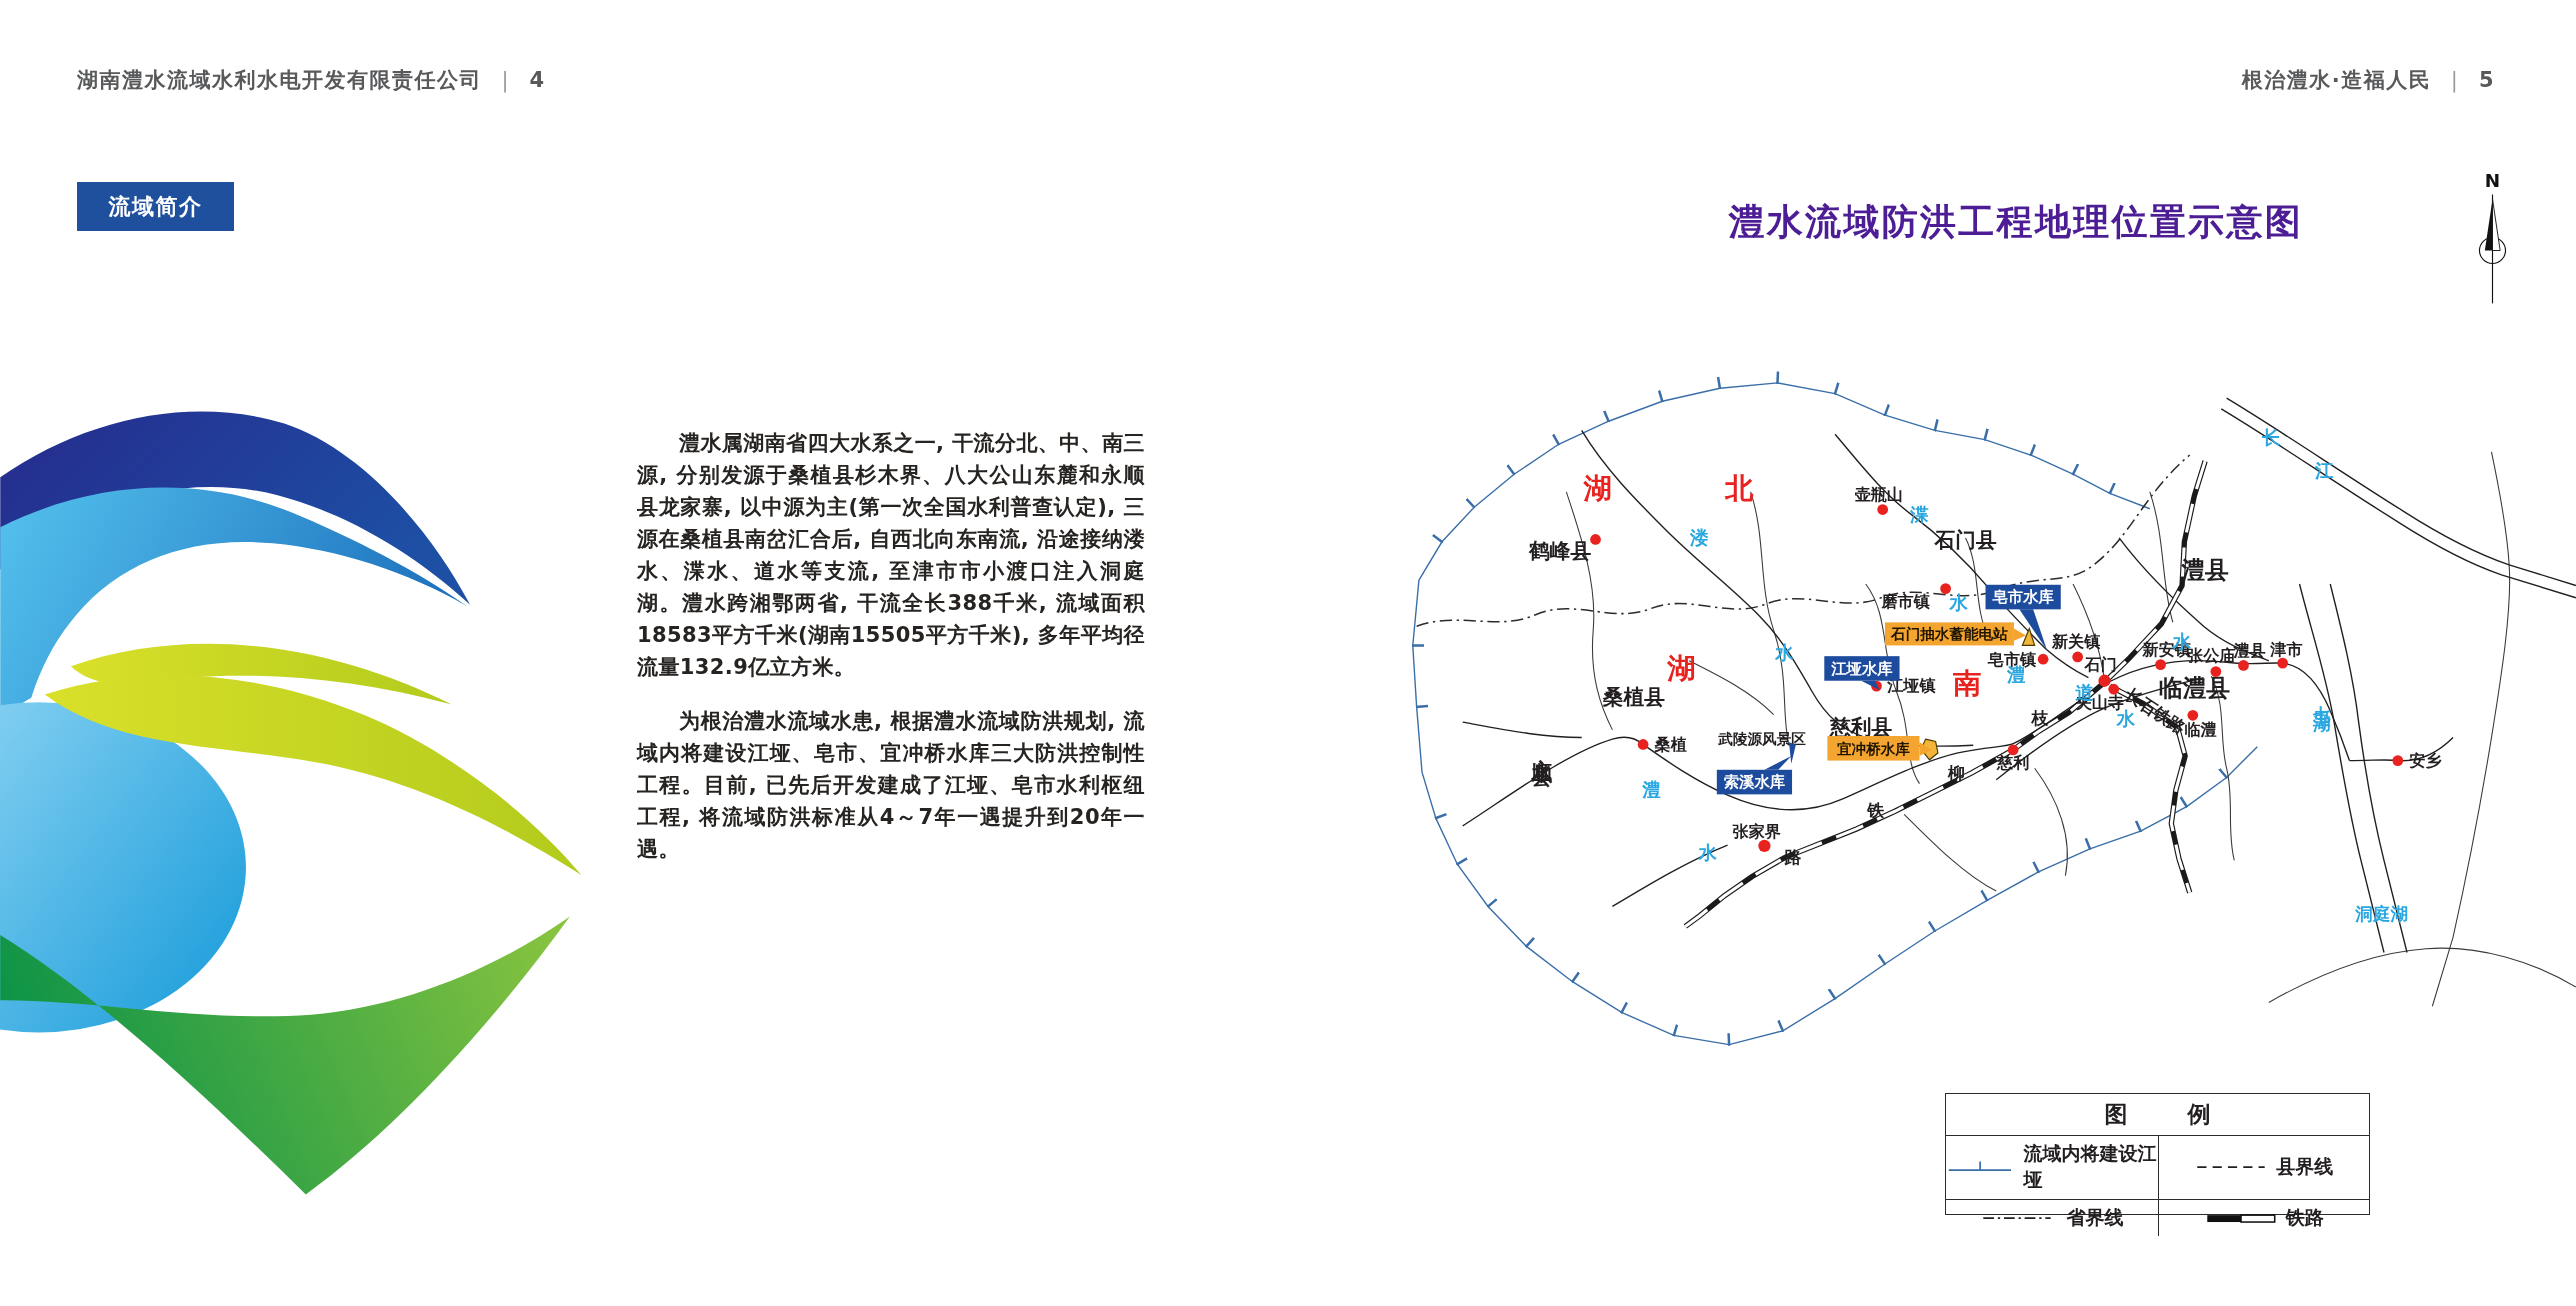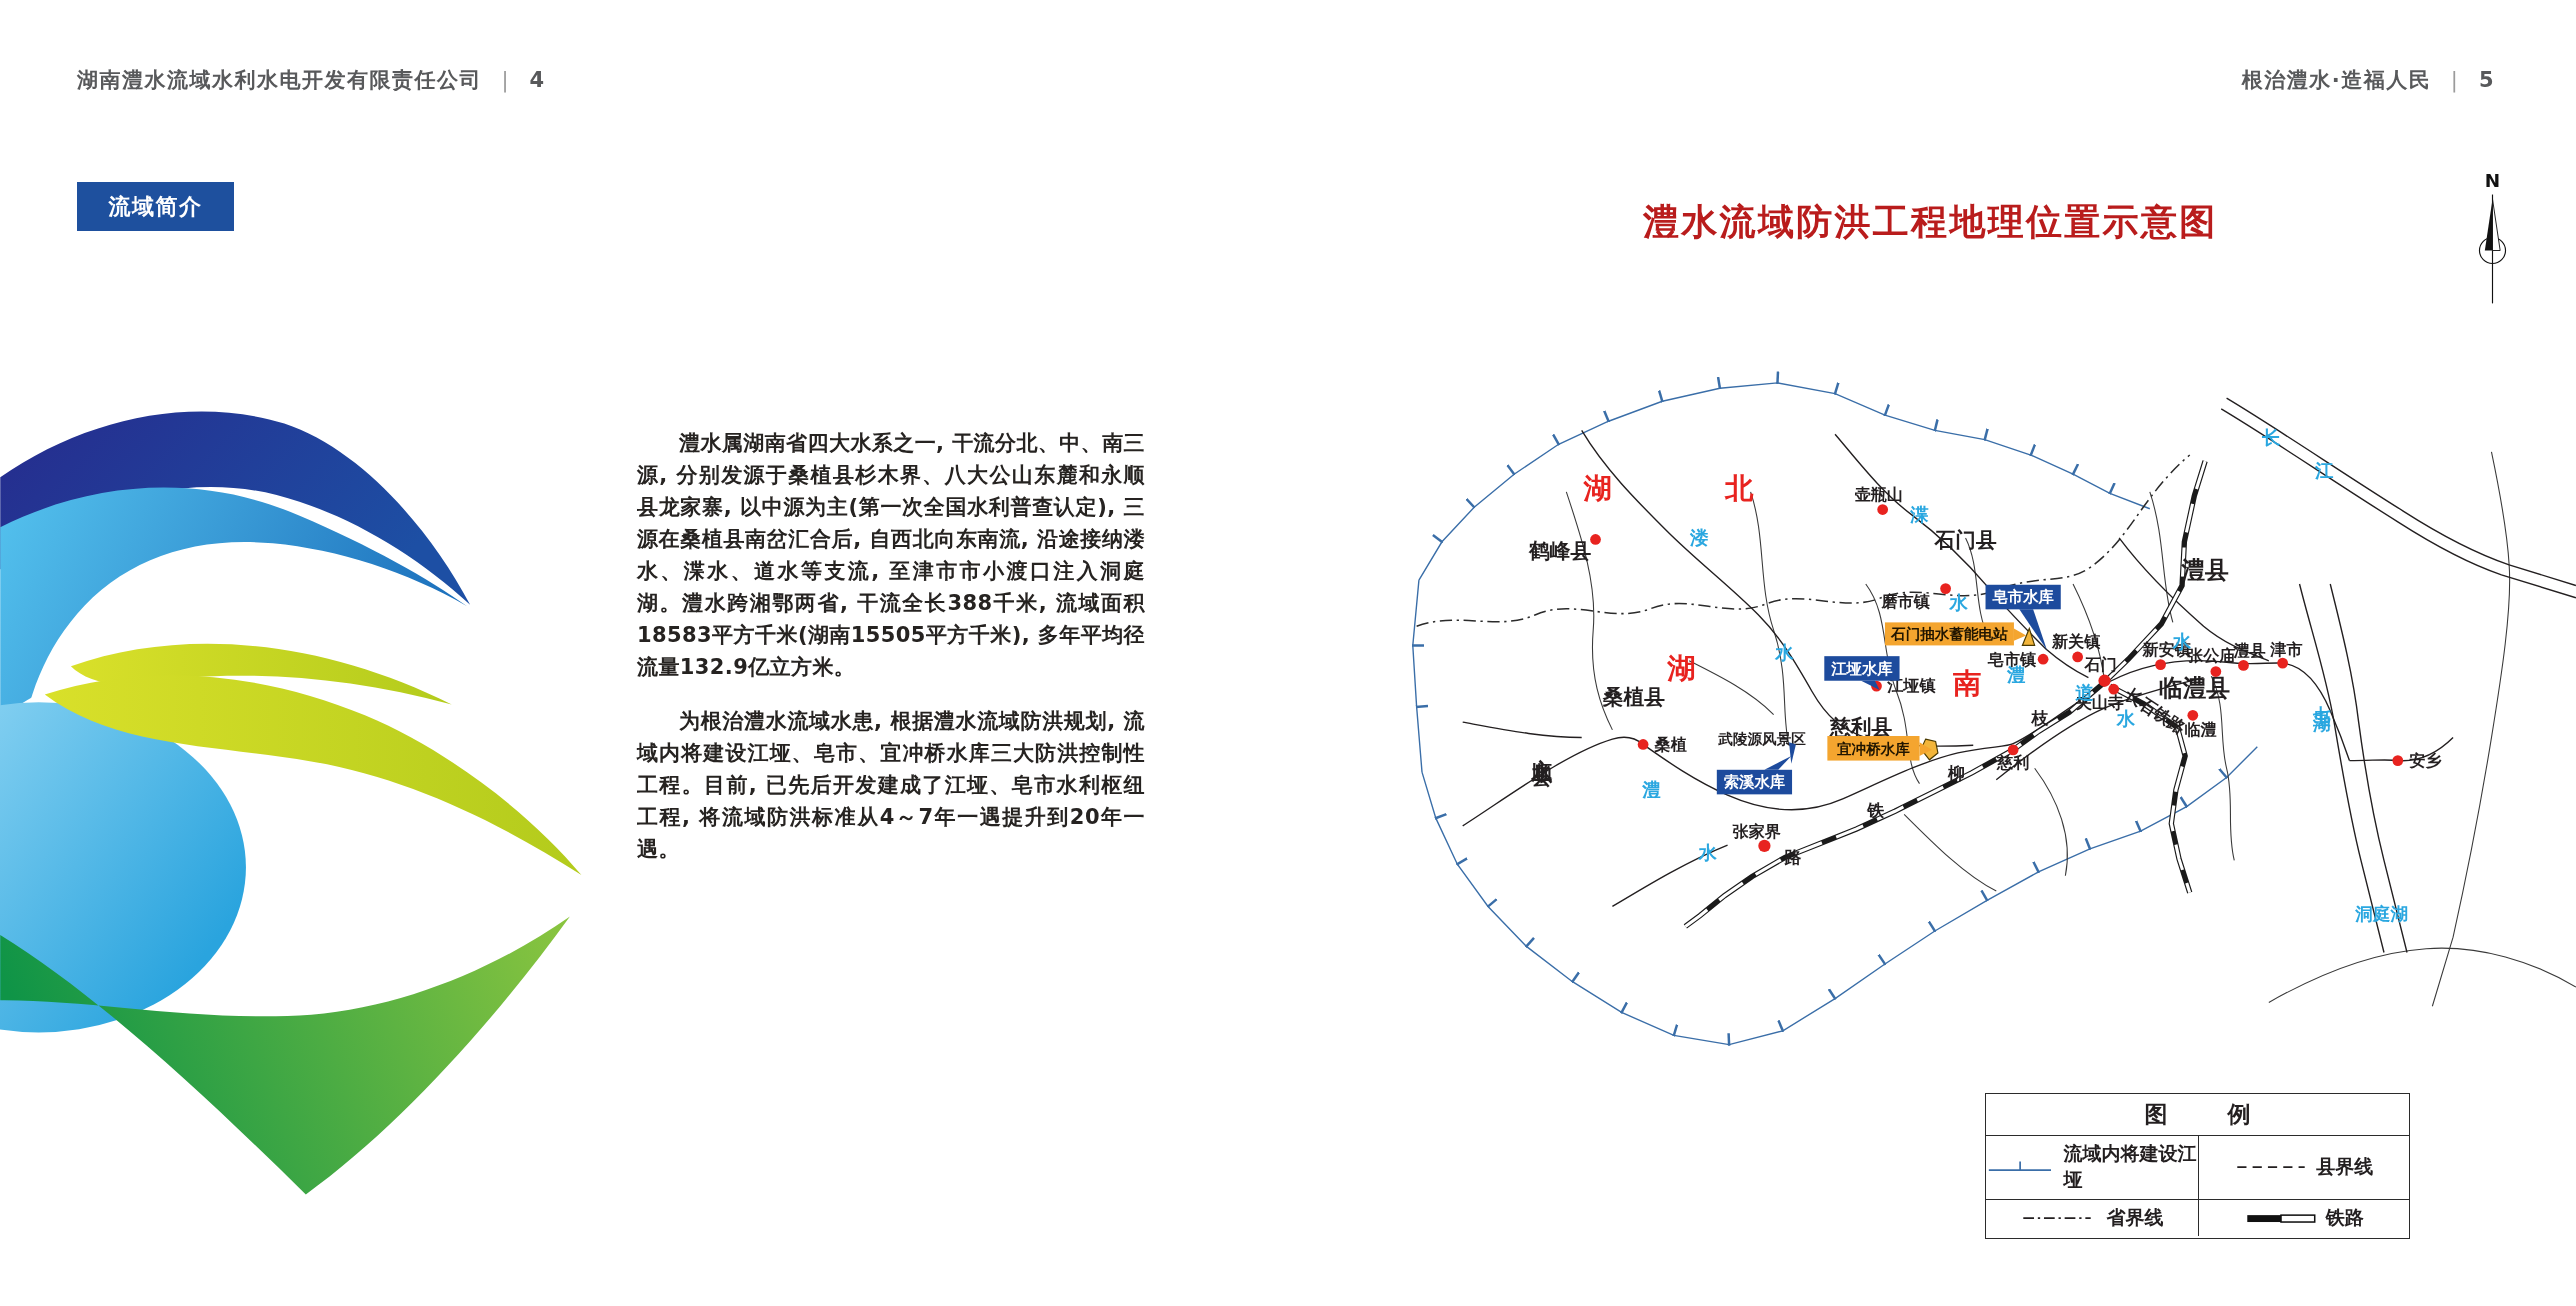--- a/index.html
+++ b/index.html
@@ -12,24 +12,24 @@
   .hdr .sep{color:#9b9b9b;margin:0 10.7px;font-weight:normal;}
   
   .section-box{position:absolute;left:77px;top:182px;width:157px;height:49px;background:#1e509e;
                display:flex;align-items:center;justify-content:center;}
   .section-box span{color:#fff;font-size:22px;font-weight:bold;letter-spacing:1.5px;}
   
   .body-text{position:absolute;left:637px;top:427px;width:508px;color:#262321;}
   .body-text p{margin:0 0 21.5px 0;font-size:21px;line-height:32px;font-weight:700;
                text-align:justify;text-indent:2em;letter-spacing:0.4px;}
   
-  .map-title{position:absolute;left:1643px;top:198px;width:660px;text-align:left;
-             font-size:36px;font-weight:bold;color:#b91c1c;letter-spacing:2.3px;}
-  
-  .legend{position:absolute;left:1985px;top:1093px;width:425px;height:146px;border:1.5px solid #2b2b2b;background:#fff;box-sizing:border-box;}
+  .map-title{position:absolute;left:1643px;top:198px;width:660px;text-align:right;
+             font-size:36px;font-weight:bold;color:#4c1d95;letter-spacing:2.3px;}
+  
+  .legend{position:absolute;left:1945px;top:1093px;width:425px;height:122px;border:1.5px solid #2b2b2b;background:#fff;box-sizing:border-box;}
   .legend-title{height:41px;border-bottom:1.5px solid #2b2b2b;display:flex;align-items:center;justify-content:center;
                 font-size:23px;font-weight:bold;color:#231f20;letter-spacing:26px;text-indent:26px;}
   .legend-grid{display:grid;grid-template-columns:1fr 1fr;height:100px;}
   .legend-cell{display:flex;align-items:center;justify-content:center;gap:12.3px;font-size:19px;font-weight:bold;color:#231f20;box-sizing:border-box;}
   .lc-r{border-left:1.5px solid #2b2b2b;gap:8px;}
   .lc-b{border-bottom:1.5px solid #2b2b2b;}
   
   text{font-family:"DejaVu Sans","Liberation Sans",sans-serif;}
   .t-prov{font-size:37px;font-weight:bold;fill:#e8231f;}
   .t-county{font-size:27px;font-weight:bold;fill:#231f20;}

